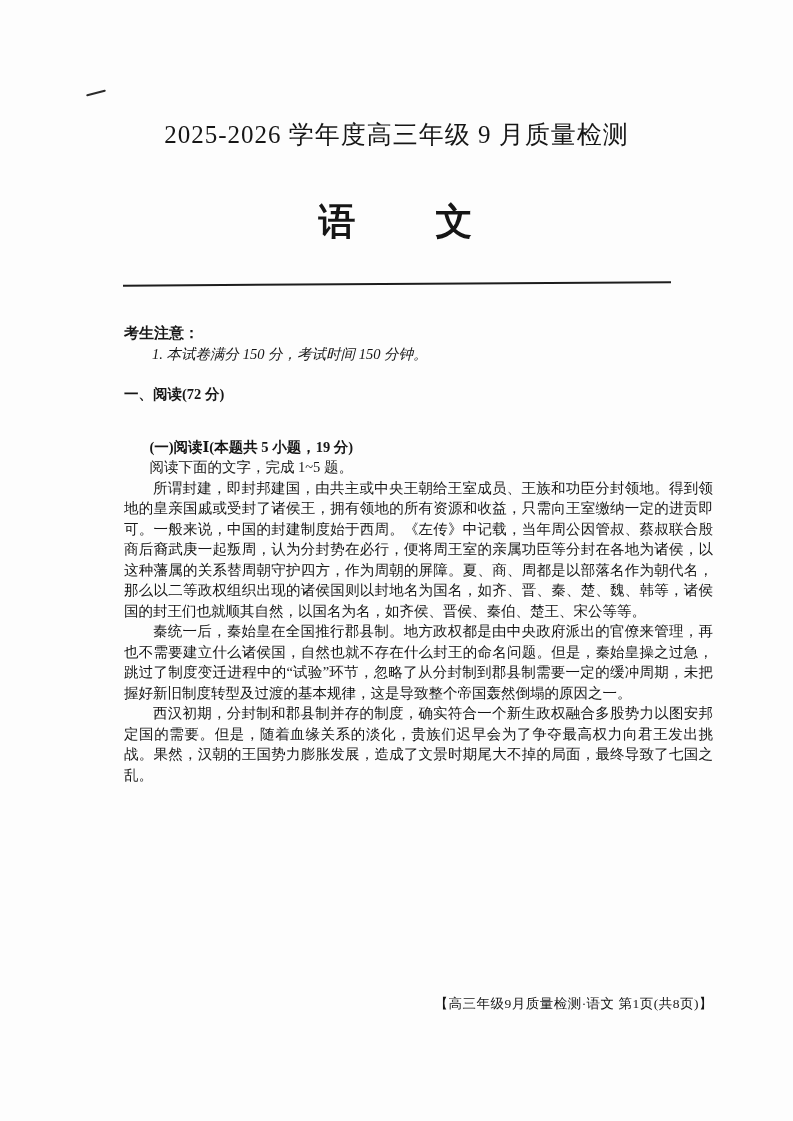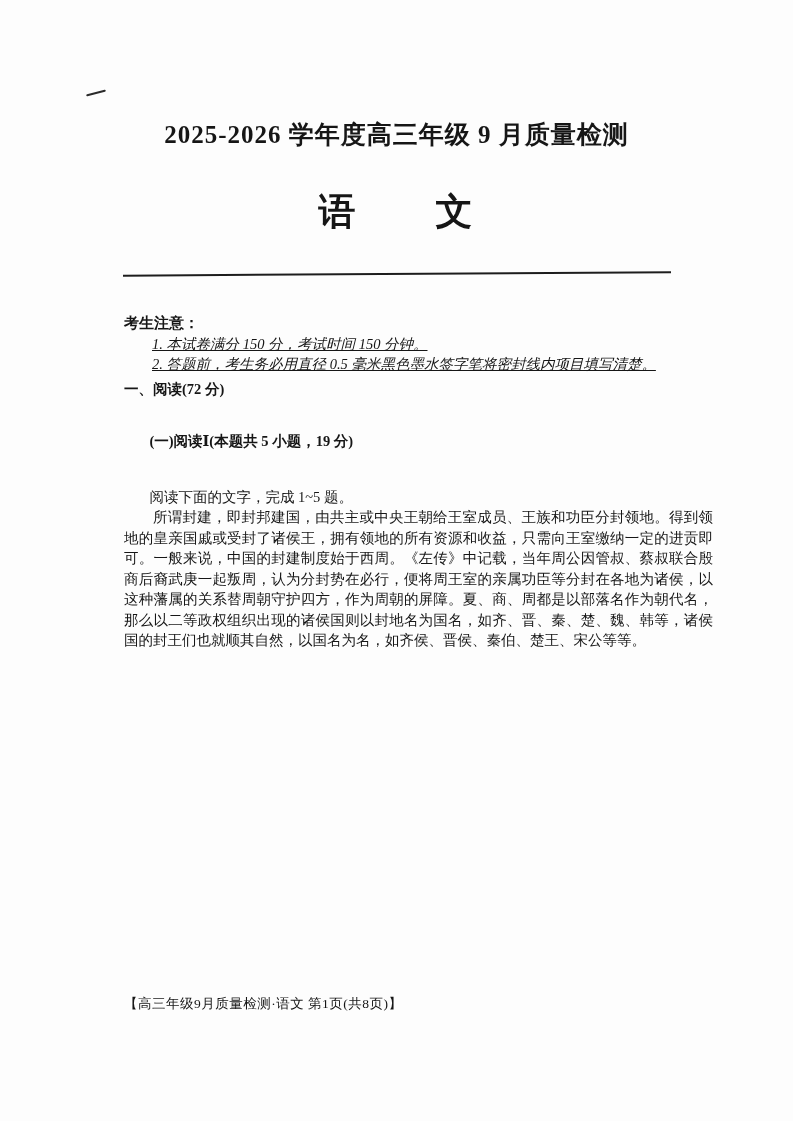--- a/index.html
+++ b/index.html
@@ -22,27 +22,27 @@
     top: 92px;
     width: 20px;
     height: 2px;
     background: #2a2a2a;
     transform: rotate(-14deg);
     border-radius: 1px;
   }
   .head { padding-top: 118px; text-align: center; }
   .title {
     font-size: 25px;
-    font-weight: bold;
+    font-weight: normal;
     letter-spacing: 1px;
   }
   .subject {
     font-size: 37px;
     font-weight: bold;
-    margin-top: 38px;
+    margin-top: 48px;
     letter-spacing: 2px;
     line-height: 46px;
   }
   .rule {
     width: 548px;
     margin: 38px auto 0;
     border-top: 2.5px solid #1d1d1d;
     transform: rotate(-0.35deg);
   }
   .content {
@@ -52,43 +52,42 @@
     text-align: justify;
   }
   .notice-label {
     font-weight: bold;
     font-size: 15px;
     margin-top: 26px;
   }
   .notice-list {
     margin-left: 28px;
     font-style: italic;
-    text-decoration: underline;
   }
   .notice-item {
     padding-left: 1.15em;
     text-indent: -1.15em;
   }
   .sec-title {
     font-weight: bold;
-    margin-top: 4px;
+    margin-top: 20px;
   }
   .sub-title {
     font-weight: bold;
     margin-left: 1.75em;
     margin-top: 32px;
   }
-  .instruction { margin-left: 1.75em; margin-top: 35px; }
+  .instruction { margin-left: 1.75em; }
   .para { text-indent: 2em; }
   .footer {
     position: absolute;
     left: 124px;
     right: 80px;
     top: 995px;
-    text-align: left;
+    text-align: right;
     font-size: 13.5px;
     letter-spacing: 0.5px;
   }
 </style>
 </head>
 <body>
 
 <div class="page">
 
   <div class="scan-mark"></div>
@@ -98,29 +97,30 @@
     <div class="subject">语　　文</div>
     <div class="rule"></div>
   </header>
 
   <div class="content">
 
     <section>
       <div class="notice-label">考生注意：</div>
       <div class="notice-list">
         <div class="notice-item">1. 本试卷满分 150 分，考试时间 150 分钟。</div>
-        <div class="notice-item">2. 答题前，考生务必用直径 0.5 毫米黑色墨水签字笔将密封线内项目填写清楚。</div>
       </div>
     </section>
 
     <section>
       <div class="sec-title">一、阅读(72 分)</div>
       <div class="sub-title">(一)阅读Ⅰ(本题共 5 小题，19 分)</div>
       <div class="instruction">阅读下面的文字，完成 1~5 题。</div>
       <p class="para">所谓封建，即封邦建国，由共主或中央王朝给王室成员、王族和功臣分封领地。得到领地的皇亲国戚或受封了诸侯王，拥有领地的所有资源和收益，只需向王室缴纳一定的进贡即可。一般来说，中国的封建制度始于西周。《左传》中记载，当年周公因管叔、蔡叔联合殷商后裔武庚一起叛周，认为分封势在必行，便将周王室的亲属功臣等分封在各地为诸侯，以这种藩属的关系替周朝守护四方，作为周朝的屏障。夏、商、周都是以部落名作为朝代名，那么以二等政权组织出现的诸侯国则以封地名为国名，如齐、晋、秦、楚、魏、韩等，诸侯国的封王们也就顺其自然，以国名为名，如齐侯、晋侯、秦伯、楚王、宋公等等。</p>
+      <p class="para">秦统一后，秦始皇在全国推行郡县制。地方政权都是由中央政府派出的官僚来管理，再也不需要建立什么诸侯国，自然也就不存在什么封王的命名问题。但是，秦始皇操之过急，跳过了制度变迁进程中的“试验”环节，忽略了从分封制到郡县制需要一定的缓冲周期，未把握好新旧制度转型及过渡的基本规律，这是导致整个帝国轰然倒塌的原因之一。</p>
+      <p class="para">西汉初期，分封制和郡县制并存的制度，确实符合一个新生政权融合多股势力以图安邦定国的需要。但是，随着血缘关系的淡化，贵族们迟早会为了争夺最高权力向君王发出挑战。果然，汉朝的王国势力膨胀发展，造成了文景时期尾大不掉的局面，最终导致了七国之乱。</p>
     </section>
 
   </div>
 
   <footer class="footer">
     <span>【高三年级9月质量检测·语文 第1页(共8页)】</span>
   </footer>
 
 </div>
 

